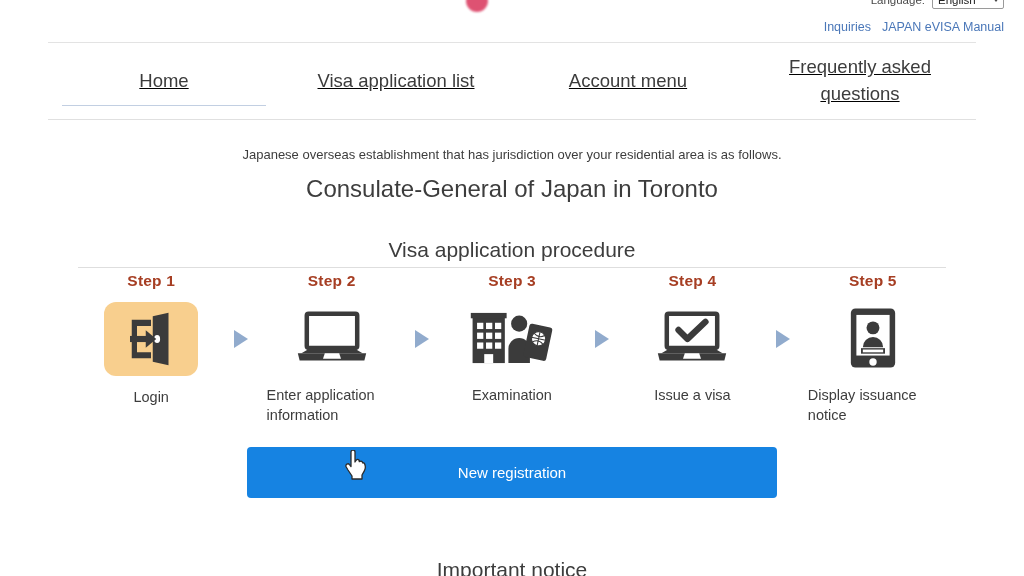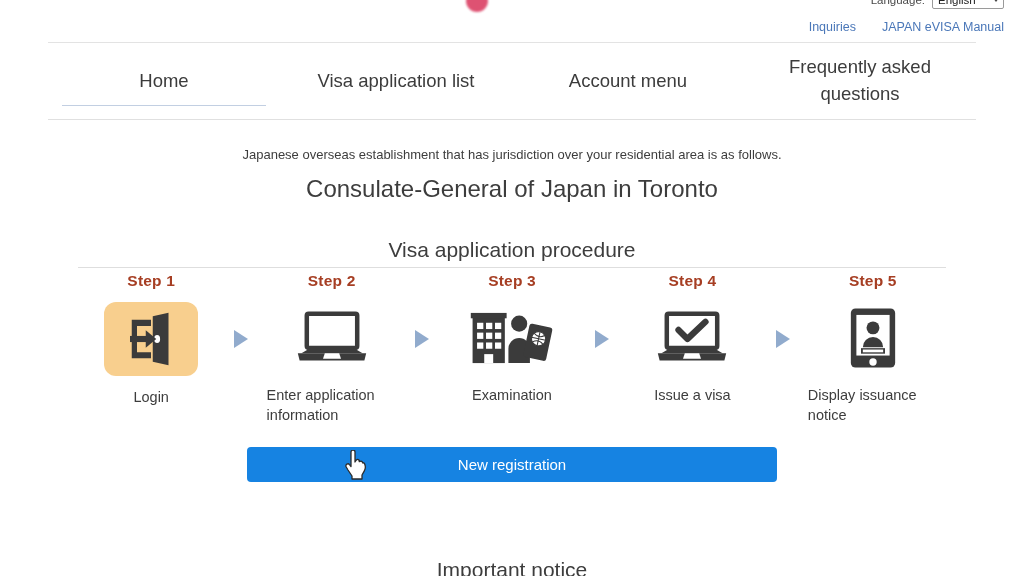--- a/index.html
+++ b/index.html
@@ -60,40 +60,41 @@
     border-left: 3px solid transparent;
     border-right: 3px solid transparent;
     border-top: 4px solid #444;
   }
 
   .toplinks {
     position: absolute;
     right: 20px;
     top: 20px;
     display: flex;
-    gap: 26px;
+    gap: 11px;
     font-size: 12.5px;
   }
   .toplinks a {
     color: #4a77b8;
     text-decoration: none;
     white-space: nowrap;
   }
 
   
   .navbar {
     position: absolute;
     left: 48px;
     right: 48px;
     top: 42px;
     height: 78px;
     border-top: 1px solid #e3e3e3;
     border-bottom: 1px solid #e0e0e0;
     display: flex;
     align-items: flex-start;
+    text-decoration: underline;
   }
   .tab {
     flex: 1 1 0;
     text-align: center;
     font-size: 18.5px;
     color: #3c3c3c;
     line-height: 1.45;
     position: relative;
     height: 100%;
     display: flex;
@@ -204,21 +205,21 @@
     border-left: 14px solid #7e9cc4;
     opacity: .85;
   }
 
   
   .cta {
     position: absolute;
     left: 247px;
     top: 447px;
     width: 530px;
-    height: 35px;
+    height: 51px;
     background: #1683e2;
     border-radius: 4px;
     border: none;
     color: #ffffff;
     font-size: 15px;
     font-family: "Liberation Sans", sans-serif;
     cursor: pointer;
     display: flex;
     align-items: center;
     justify-content: center;

